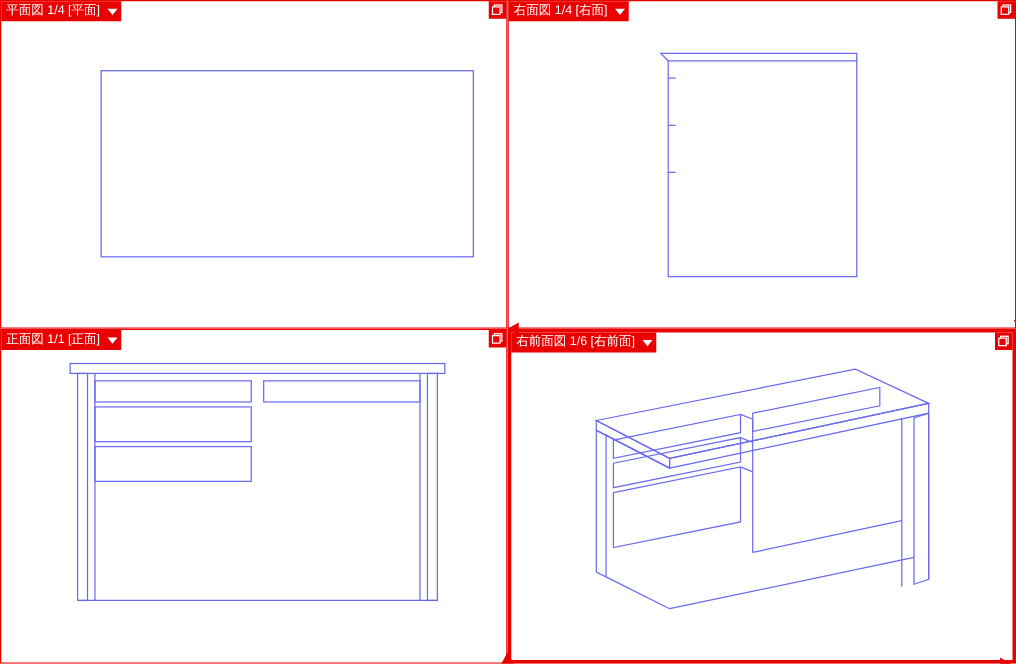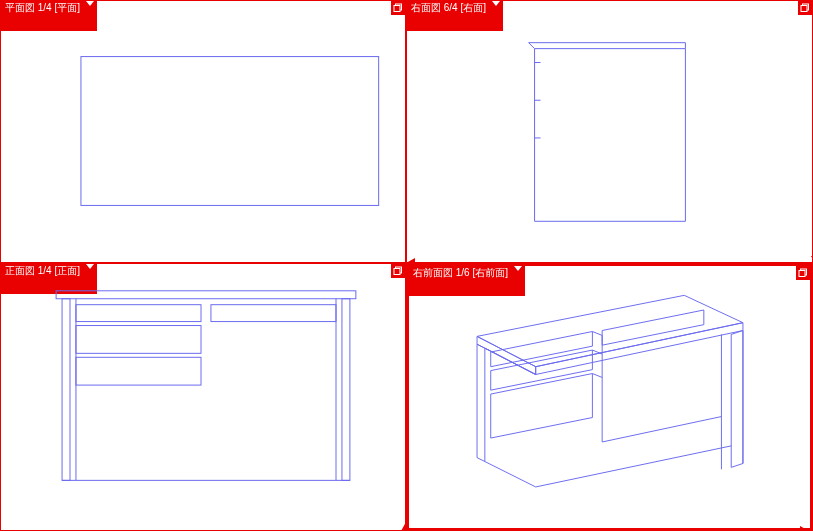--- a/index.html
+++ b/index.html
@@ -21,21 +21,22 @@
   .vp {
     position: relative;
     border: 1px solid #e90000;
     background: #fff;
   }
   .vp.active { border: 3px solid #e90000; }
   .label {
     position: absolute;
     top: 0; left: 0;
     display: flex;
-    height: 30px;
+    align-items: center;
+    height: 16px;
     background: #e90000;
     color: #fff;
     font-size: 10px;
     line-height: 14px;
     padding: 0 3px 0 4px;
     gap: 4px;
   }
   .label .txt { white-space: nowrap; }
   .label .dd {
     width: 0; height: 0;
@@ -93,21 +94,21 @@
     </div>
     <div class="canvas">
       <svg viewBox="0 0 406 263">
         <rect class="wire" x="80" y="56" width="300" height="150"></rect>
       </svg>
     </div>
   </div>
 
   <div class="vp">
     <div class="label">
-      <span class="txt">右面図 6/4 [右面]</span>
+      <span class="txt">右面図 1/4 [右面]</span>
       <span class="dd"></span>
     </div>
     <div class="corner">
       <svg viewBox="0 0 10 10">
         <rect x="2.5" y="1" width="6" height="6" fill="none" stroke="#fff"></rect>
         <rect x="1" y="2.5" width="6" height="6" fill="#e90000" stroke="#fff"></rect>
       </svg>
     </div>
     <div class="canvas">
       <svg viewBox="0 0 407 263">
@@ -119,21 +120,21 @@
           <line x1="128" y1="138" x2="134" y2="138"></line>
         </g>
       </svg>
     </div>
 
     <div class="arrow down" style="right:-9px; bottom:-3px;"></div>
   </div>
 
   <div class="vp">
     <div class="label">
-      <span class="txt">正面図 1/4 [正面]</span>
+      <span class="txt">正面図 1/1 [正面]</span>
       <span class="dd"></span>
     </div>
     <div class="corner">
       <svg viewBox="0 0 10 10">
         <rect x="2.5" y="1" width="6" height="6" fill="none" stroke="#fff"></rect>
         <rect x="1" y="2.5" width="6" height="6" fill="#e90000" stroke="#fff"></rect>
       </svg>
     </div>
     <div class="canvas">
       <svg viewBox="0 0 406 268">

